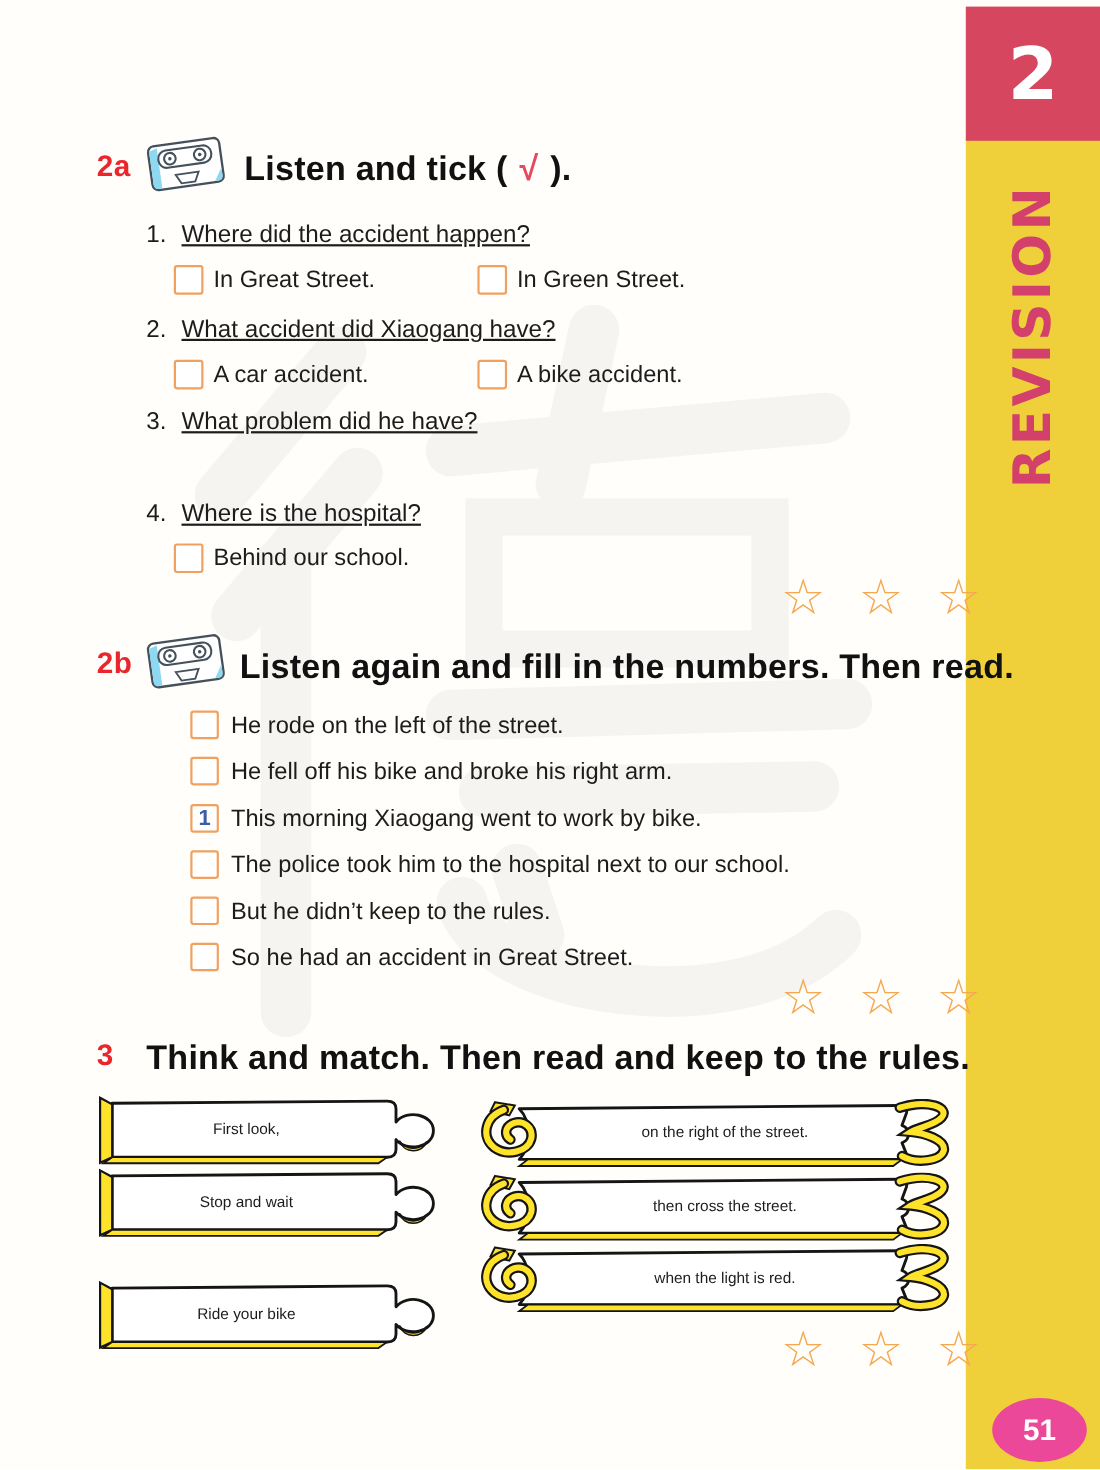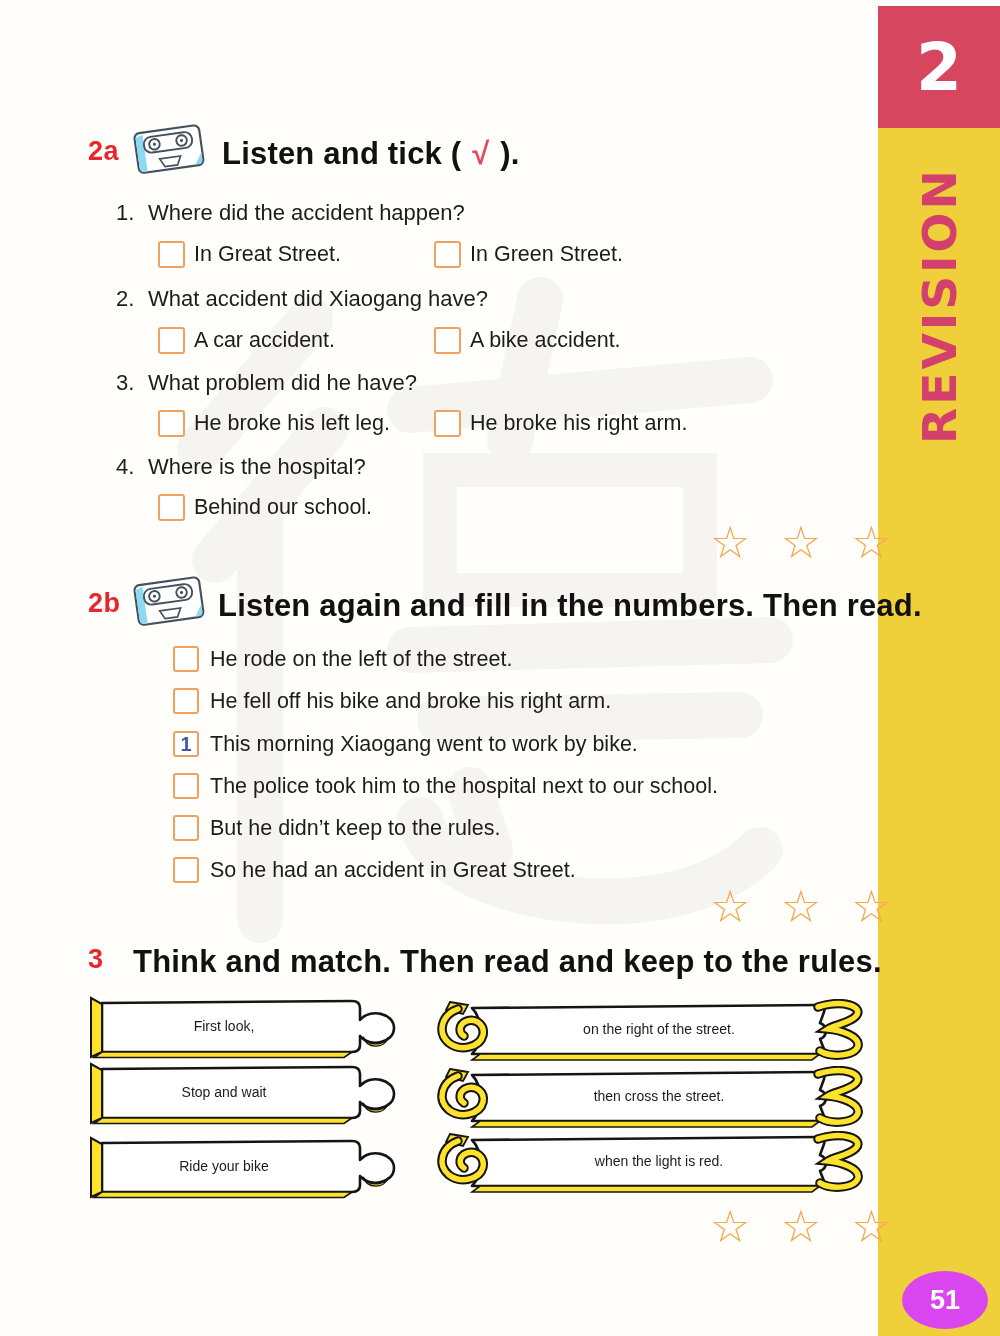--- a/index.html
+++ b/index.html
@@ -26,34 +26,34 @@
     left:878px;top:148px;width:122px;height:314px;
     display:flex;align-items:center;justify-content:center;
   }
   .revision-wrap span{
     transform:rotate(-90deg);white-space:nowrap;
     font-weight:bold;font-size:47px;letter-spacing:3px;color:#D2406B;
     font-family:"DejaVu Sans","Liberation Sans",sans-serif;
   }
   .page-oval{
     left:902px;top:1271px;width:86px;height:58px;border-radius:50%;
-    background:#d946ef;display:flex;align-items:center;justify-content:center;
+    background:#ec4899;display:flex;align-items:center;justify-content:center;
   }
   .page-oval span{color:#fff;font-weight:bold;font-size:27px;}
 
   
   .watermark{left:110px;top:260px;pointer-events:none;}
 
   
   .sec-label{font-size:27px;font-weight:bold;color:#E8262C;letter-spacing:.5px;}
   .sec-title{font-size:31px;font-weight:bold;color:#111;letter-spacing:.2px;white-space:nowrap;}
   .tick{color:#E8485F;font-weight:bold;padding:0 2px;}
 
   
-  .q{left:116px;font-size:22px;white-space:nowrap;}
+  .q{left:133px;font-size:22px;white-space:nowrap;text-decoration:underline;}
   .q-num{display:inline-block;width:32px;}
   .optrow{left:0;width:880px;height:30px;text-align:center;}
   .opt{position:absolute;top:0;display:flex;align-items:center;}
   .opt.o1{left:158px;}
   .opt.o2{left:434px;}
   .opt-label{margin-left:9px;font-size:21.5px;white-space:nowrap;}
   .cb{
     width:27px;height:27px;box-sizing:border-box;flex:none;
     border:2.5px solid #F0A160;border-radius:3px;background:#fff;
     display:inline-flex;align-items:center;justify-content:center;
@@ -158,30 +158,20 @@
     </div>
     <div class="opt o2">
       <span class="cb"></span>
       <span class="opt-label">A bike accident.</span>
     </div>
   </div>
 
   <div class="abs q" style="top:370px">
     <span class="q-num">3.</span><span>What problem did he have?</span>
   </div>
-  <div class="abs optrow" style="top:410px">
-    <div class="opt o1">
-      <span class="cb"></span>
-      <span class="opt-label">He broke his left leg.</span>
-    </div>
-    <div class="opt o2">
-      <span class="cb"></span>
-      <span class="opt-label">He broke his right arm.</span>
-    </div>
-  </div>
 
   <div class="abs q" style="top:454px">
     <span class="q-num">4.</span><span>Where is the hospital?</span>
   </div>
   <div class="abs optrow" style="top:494px">
     <div class="opt o1">
       <span class="cb"></span>
       <span class="opt-label">Behind our school.</span>
     </div>
   </div>
@@ -259,21 +249,21 @@
   </div>
   <div class="piece pl" style="left:84px;top:1062px">
     <svg viewBox="0 0 316 64">
       <path d="M18 7 L268 5 Q276 5 276 12 L276 24 C286 12 310 17 310 32 C310 47 286 52 276 40 L276 49 Q276 56 268 56 L18 56 Z" fill="#fff" stroke="#151515" stroke-width="2.6" stroke-linejoin="round"></path>
       <path d="M7 2 L18 8 L18 56 L7 61 Z" fill="#ffe32b" stroke="#151515" stroke-width="2"></path>
       <path d="M18 56 L268 56 L260 61.5 L10 61.5 Z" fill="#ffe32b" stroke="#151515" stroke-width="1.6"></path>
       <path d="M279 41 C285 50 298 50 304 42 C300 53 283 53 279 41 Z" fill="#ffe32b" stroke="#151515" stroke-width="1.4"></path>
     </svg>
     <span class="piece-text">Stop and wait</span>
   </div>
-  <div class="piece pl" style="left:84px;top:1136px">
+  <div class="piece pl" style="left:84px;top:1164px">
     <svg viewBox="0 0 316 64">
       <path d="M18 7 L268 5 Q276 5 276 12 L276 24 C286 12 310 17 310 32 C310 47 286 52 276 40 L276 49 Q276 56 268 56 L18 56 Z" fill="#fff" stroke="#151515" stroke-width="2.6" stroke-linejoin="round"></path>
       <path d="M7 2 L18 8 L18 56 L7 61 Z" fill="#ffe32b" stroke="#151515" stroke-width="2"></path>
       <path d="M18 56 L268 56 L260 61.5 L10 61.5 Z" fill="#ffe32b" stroke="#151515" stroke-width="1.6"></path>
       <path d="M279 41 C285 50 298 50 304 42 C300 53 283 53 279 41 Z" fill="#ffe32b" stroke="#151515" stroke-width="1.4"></path>
     </svg>
     <span class="piece-text">Ride your bike</span>
   </div>
 
   <div class="piece pr" style="left:422px;top:999px">

